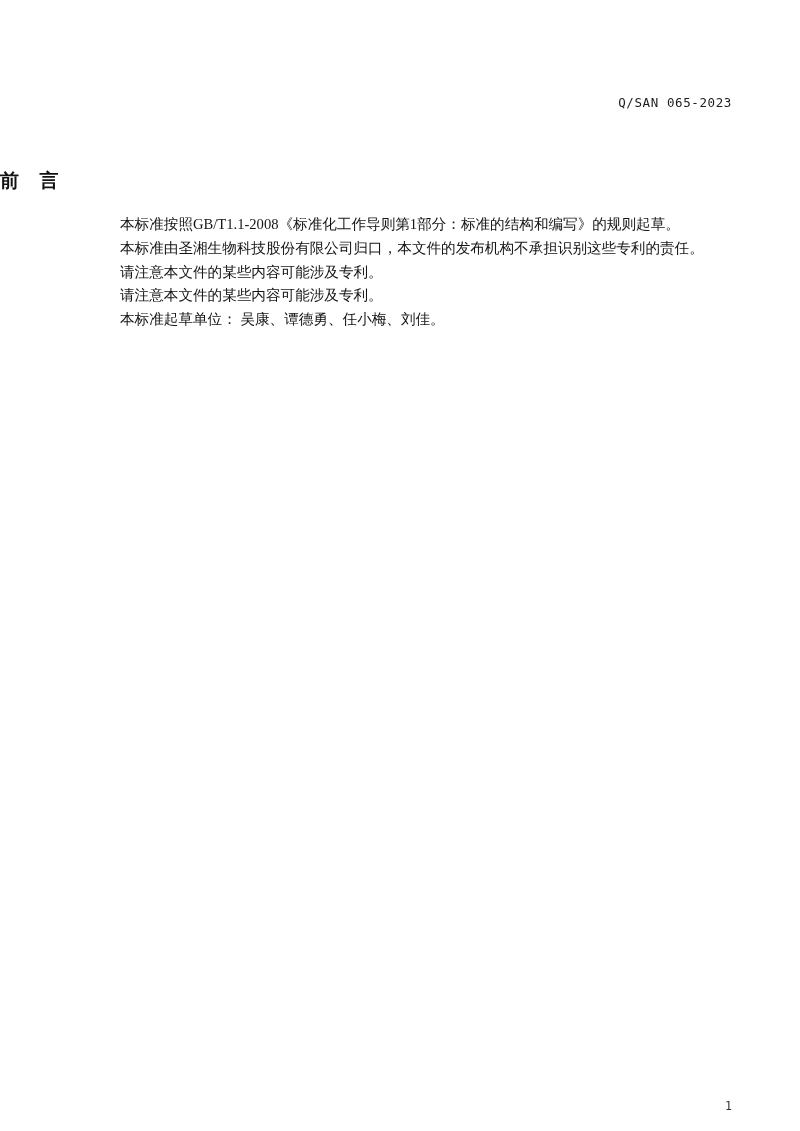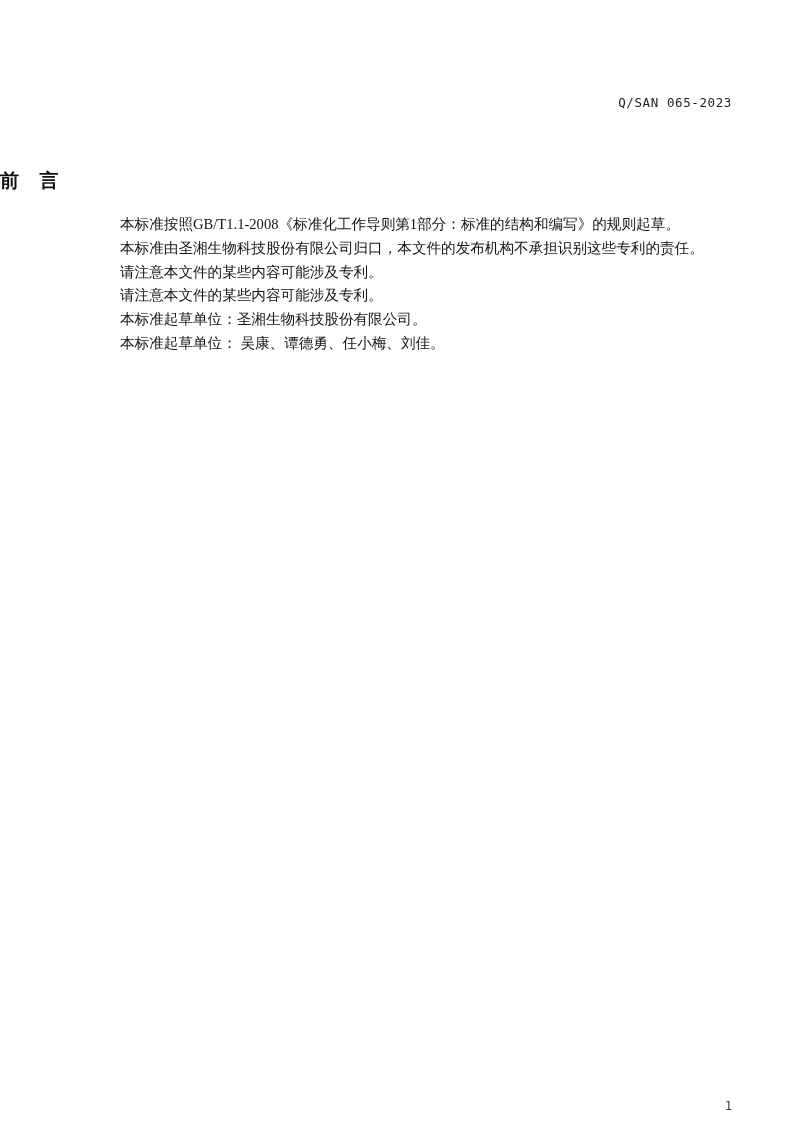--- a/index.html
+++ b/index.html
@@ -73,19 +73,18 @@
 
   <div class="doc-header">Q/SAN 065-2023</div>
 
   <div class="doc-title">前 言</div>
 
   <div class="body-block">
     <div class="para">本标准按照GB/T1.1-2008《标准化工作导则第1部分：标准的结构和编写》的规则起草。</div>
     <div class="para">本标准由圣湘生物科技股份有限公司归口，本文件的发布机构不承担识别这些专利的责任。</div>
     <div class="para">请注意本文件的某些内容可能涉及专利。</div>
     <div class="para">请注意本文件的某些内容可能涉及专利。</div>
-    <div class="para">本标准起草单位：圣湘生物科技股份有限公司。</div>
     <div class="para">本标准起草单位： 吴康、谭德勇、任小梅、刘佳。</div>
   </div>
 
   <div class="page-number">1</div>
 
 </div>
 
 </body></html>

